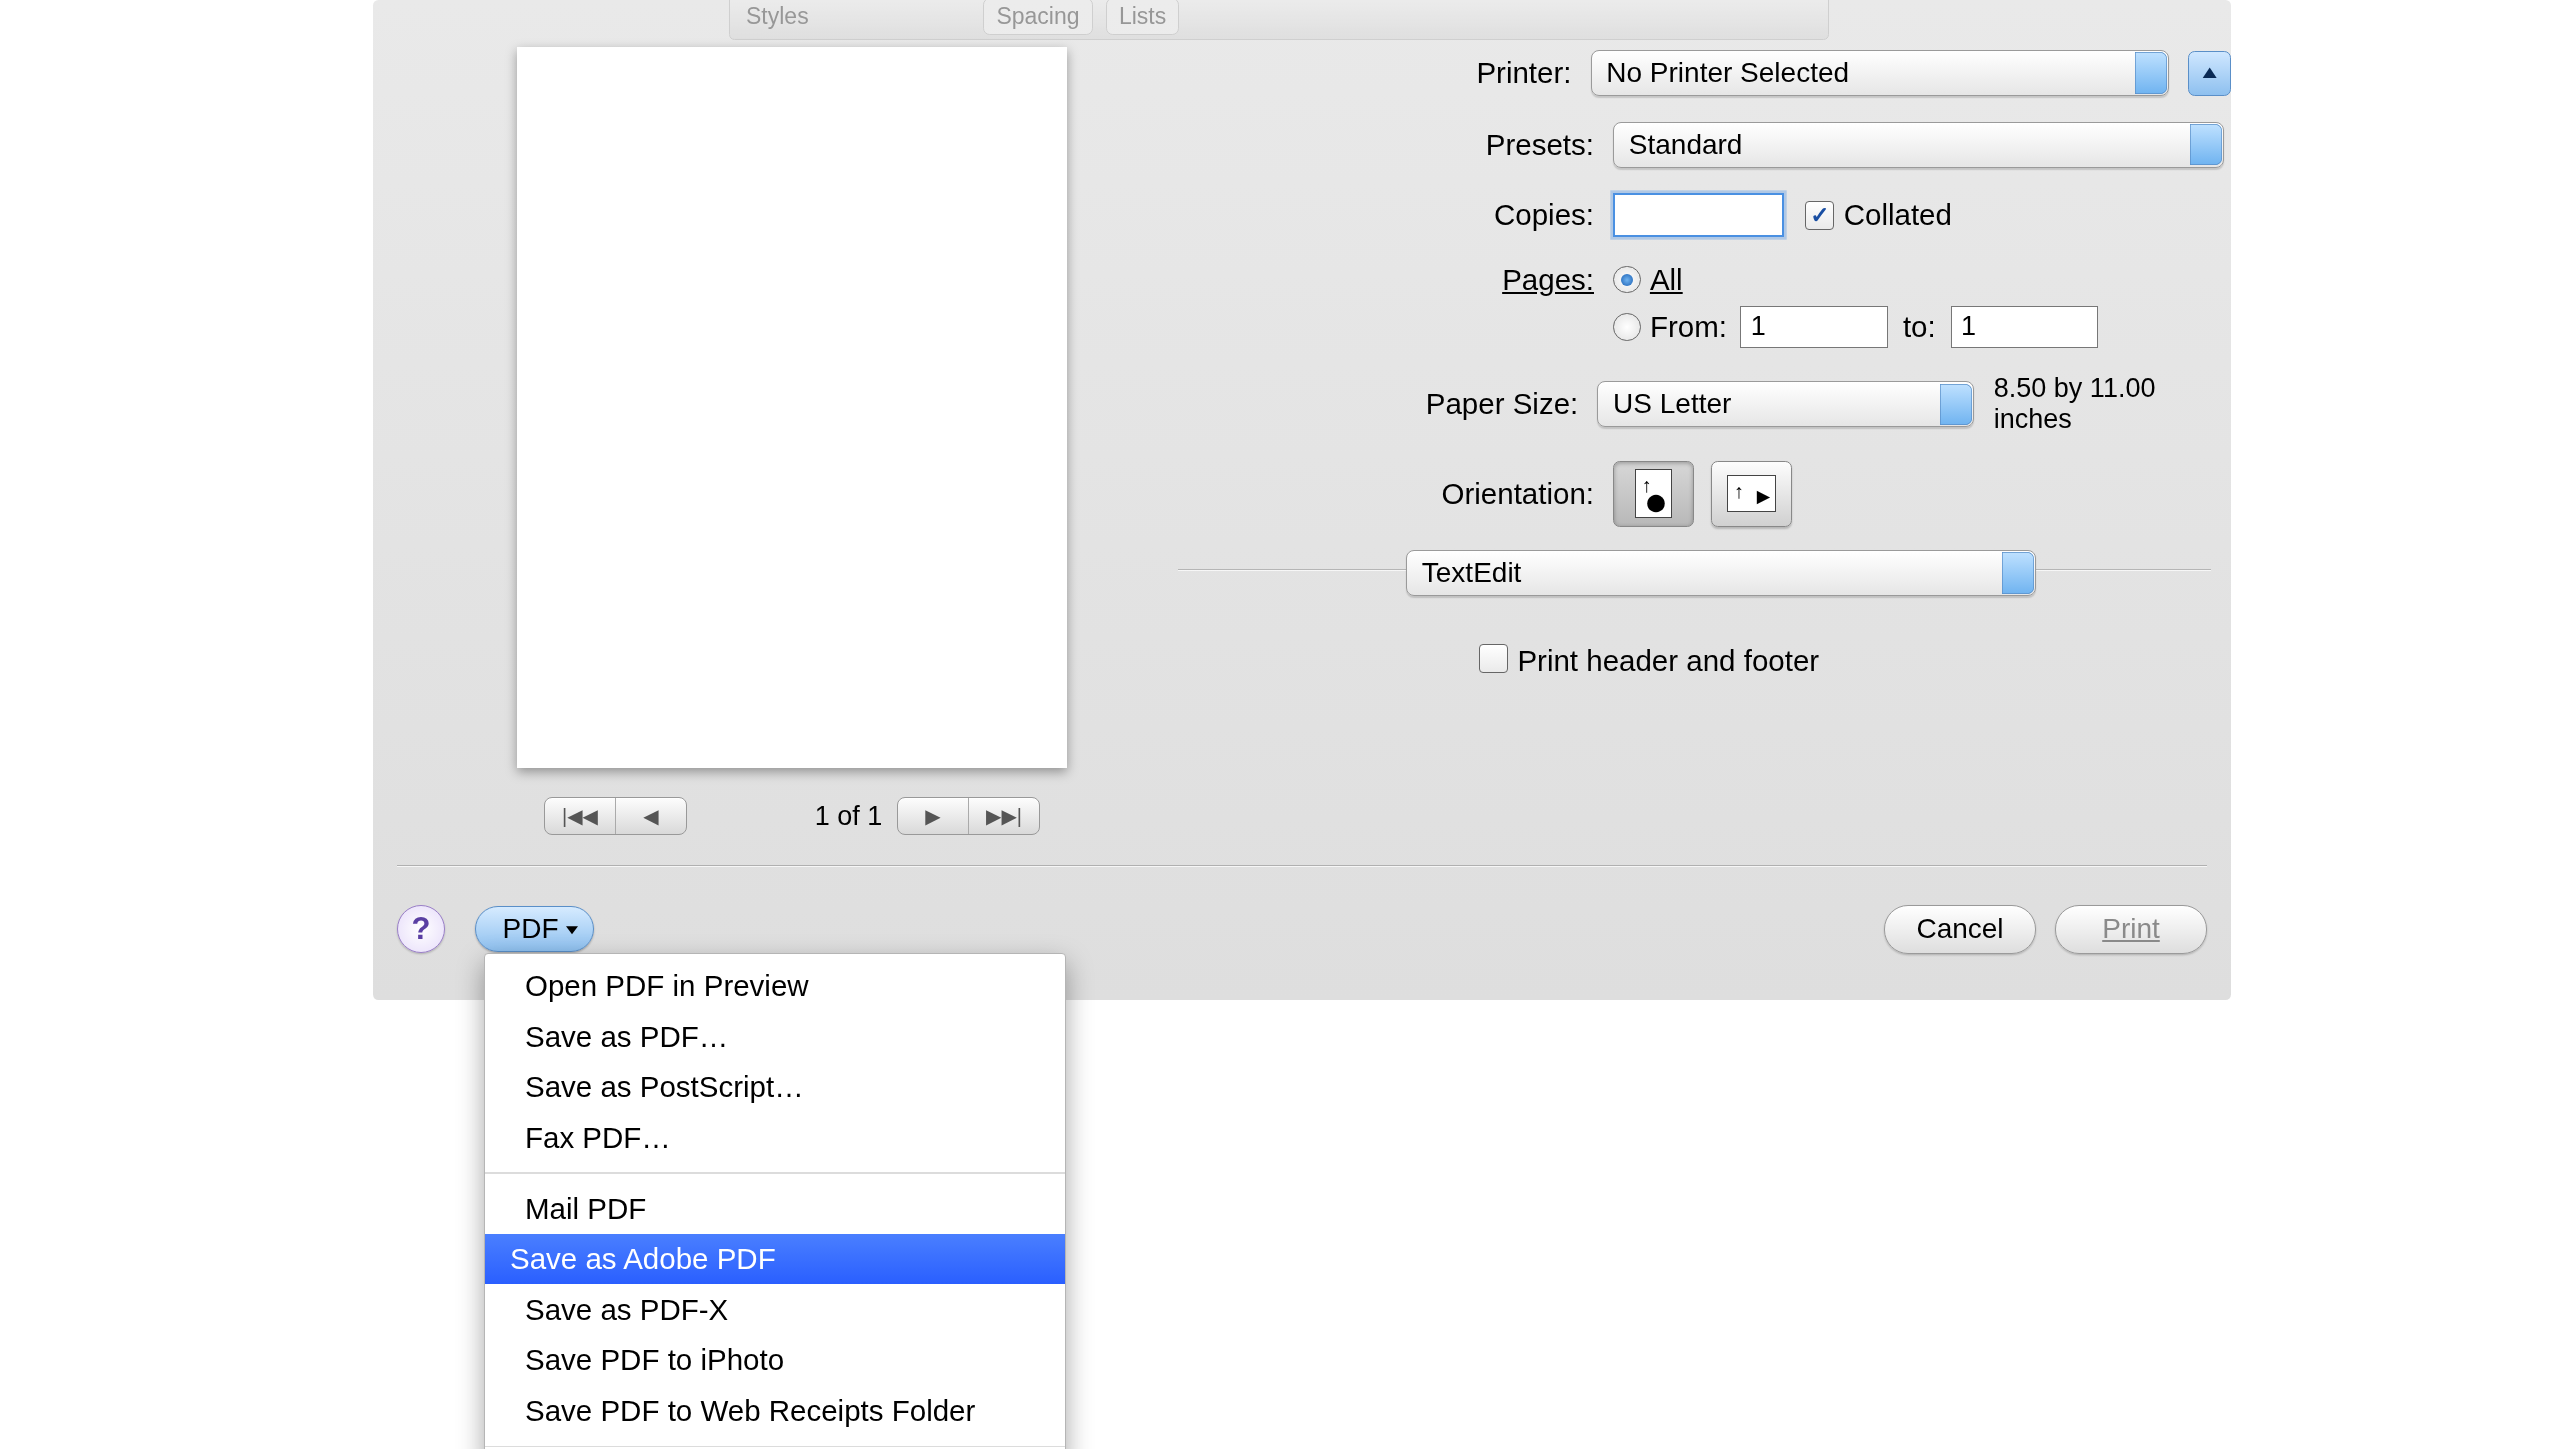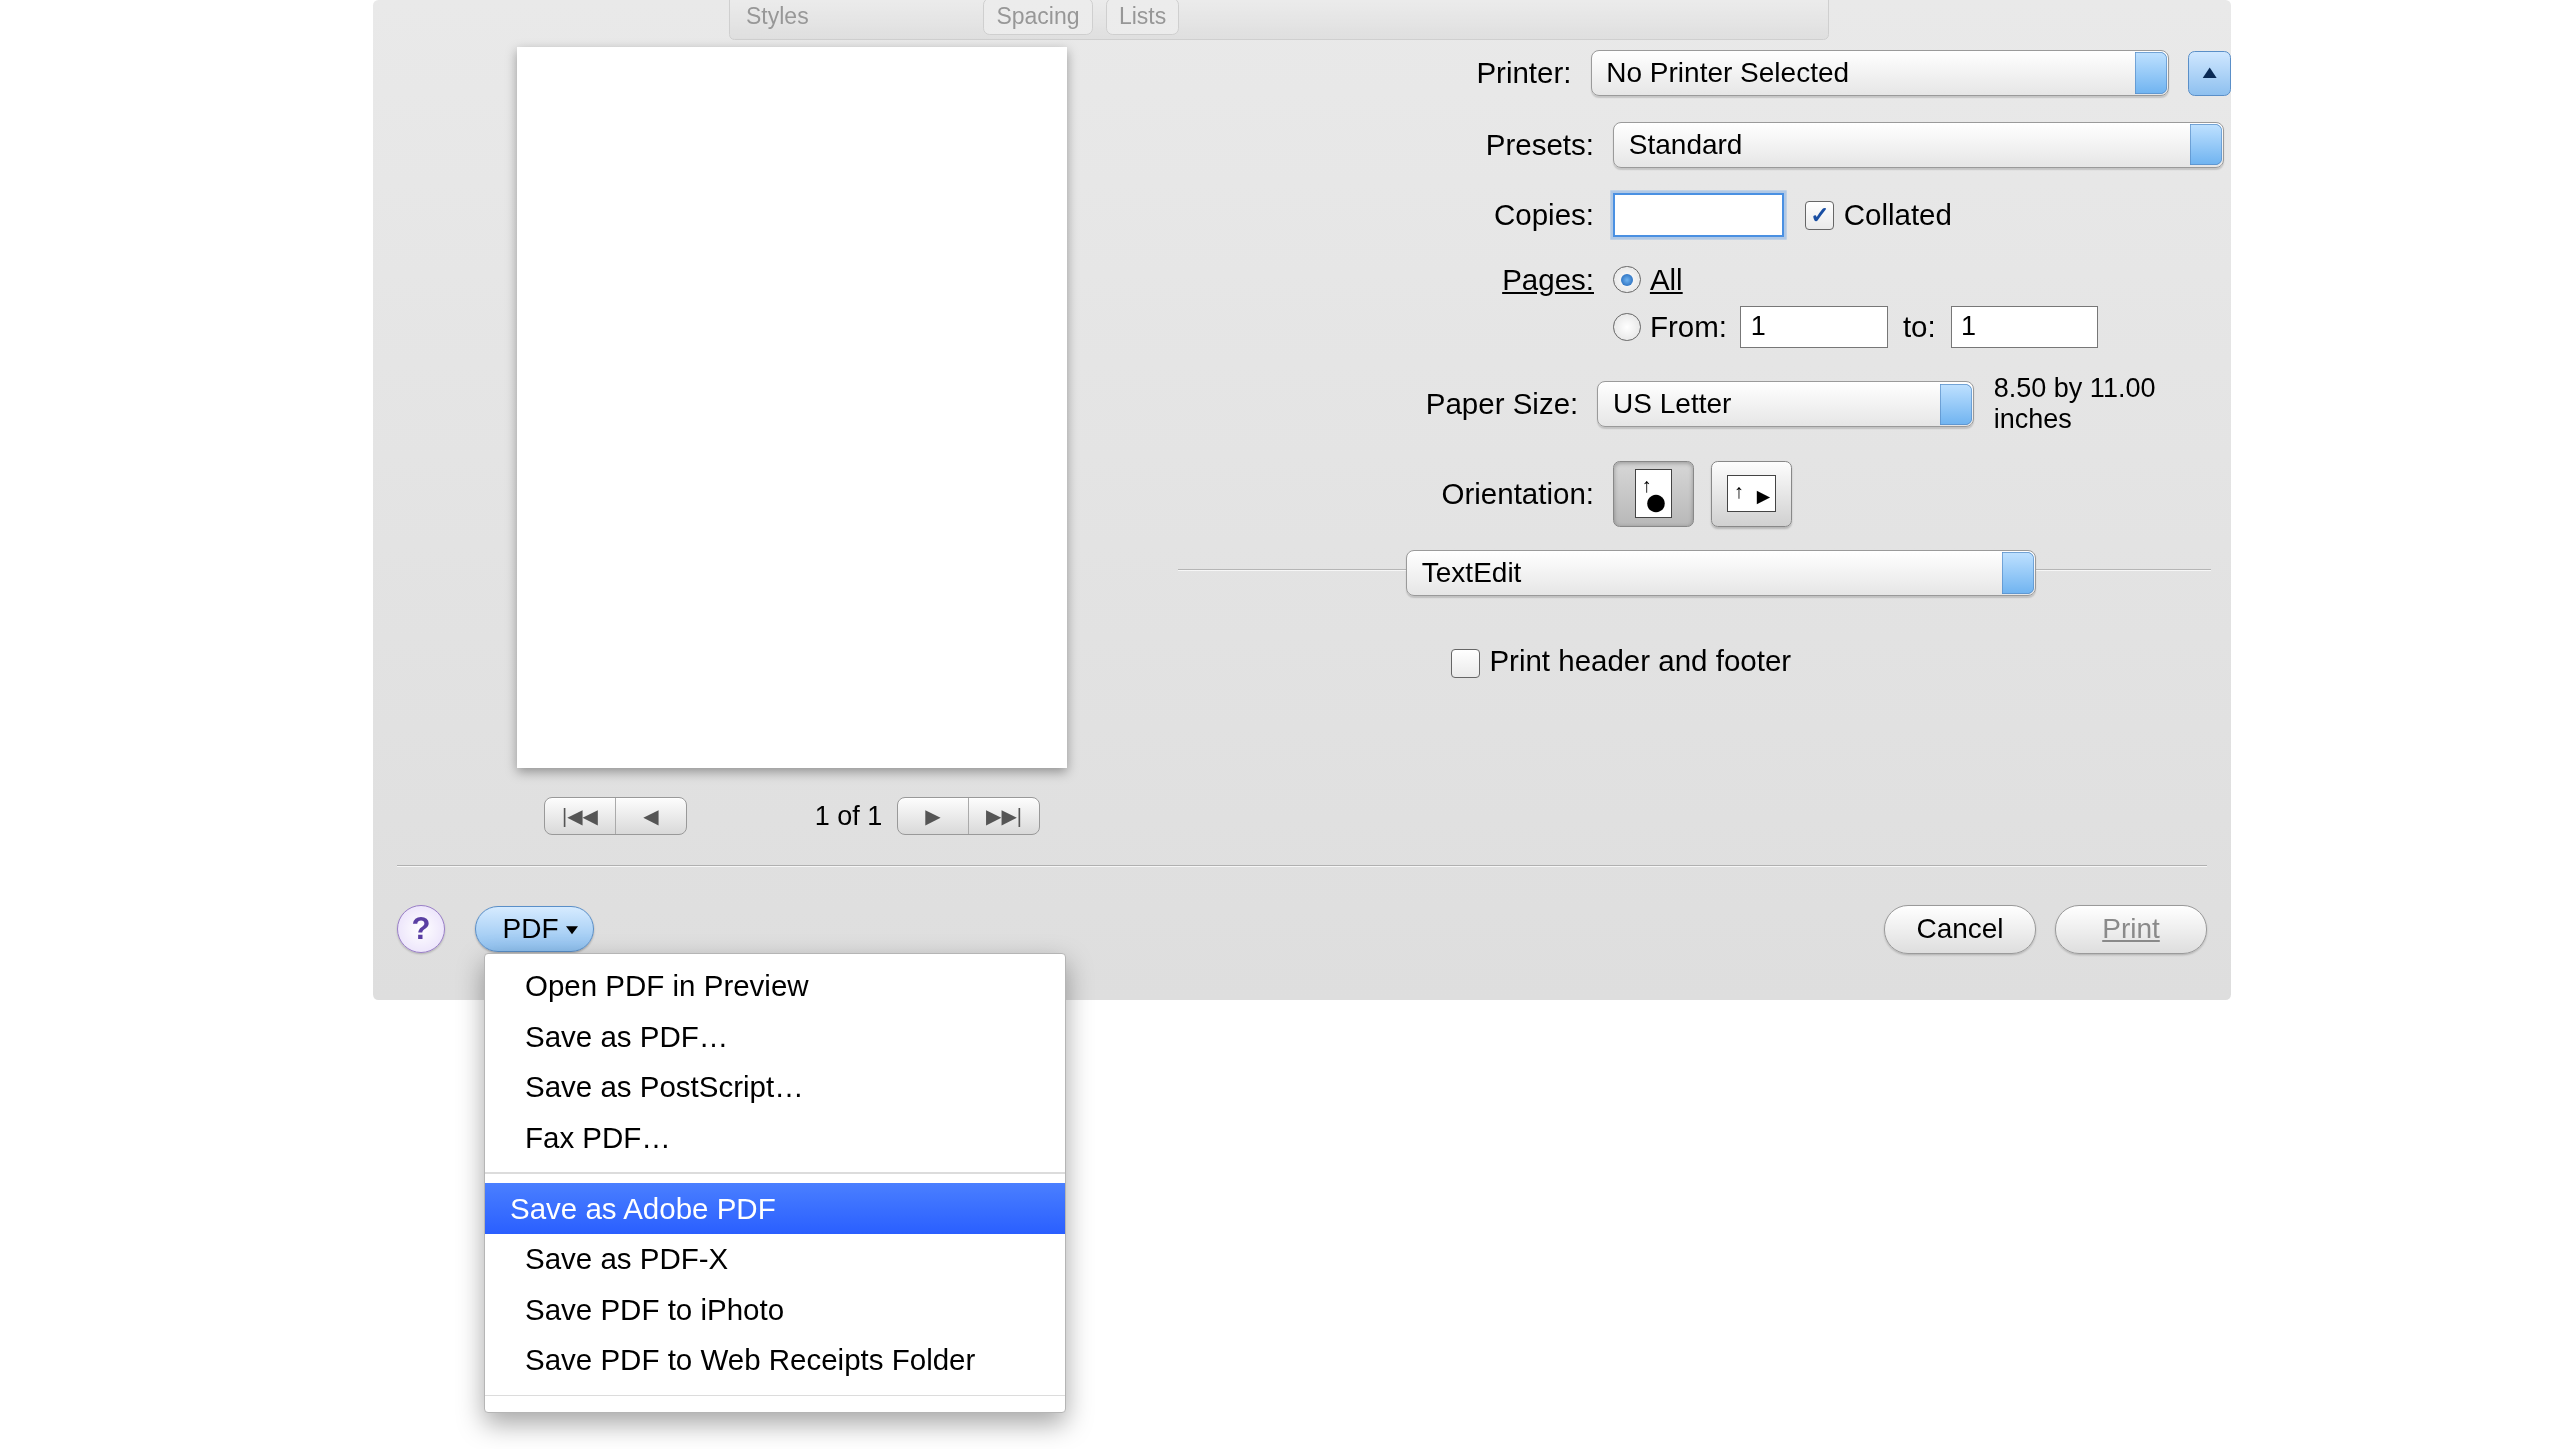--- a/index.html
+++ b/index.html
@@ -261,24 +261,24 @@
     background: #b5b5b5;
     box-shadow: 0 0.7px 0 #fff;
   }
   .app-popup-row {
     position: absolute;
     left: 1033px;
     top: 550px;
   }
   .hf-row {
     position: absolute;
-    left: 1078px;
+    left: 1106px;
     top: 644px;
     display: flex;
-    align-items: flex-end;
+    align-items: flex-start;
   }
 
   .footer-sep {
     position: absolute;
     left: 24px;
     top: 865px;
     right: 24px;
     height: 1.3px;
     background: #b0b0b0;
     box-shadow: 0 0.7px 0 #fff;
@@ -496,20 +496,21 @@
       <div class="push-btn disabled">Print</div>
     </div>
   </div>
 
   <div class="menu">
     <div class="item">Open PDF in Preview</div>
     <div class="item">Save as PDF…</div>
     <div class="item">Save as PostScript…</div>
     <div class="item">Fax PDF…</div>
     <div class="sep"></div>
+    <div class="item">Mail PDF</div>
     <div class="item hl">Save as Adobe PDF</div>
     <div class="item">Save as PDF-X</div>
     <div class="item">Save PDF to iPhoto</div>
     <div class="item">Save PDF to Web Receipts Folder</div>
     <div class="sep"></div>
 
   </div>
 </div>
 
 

